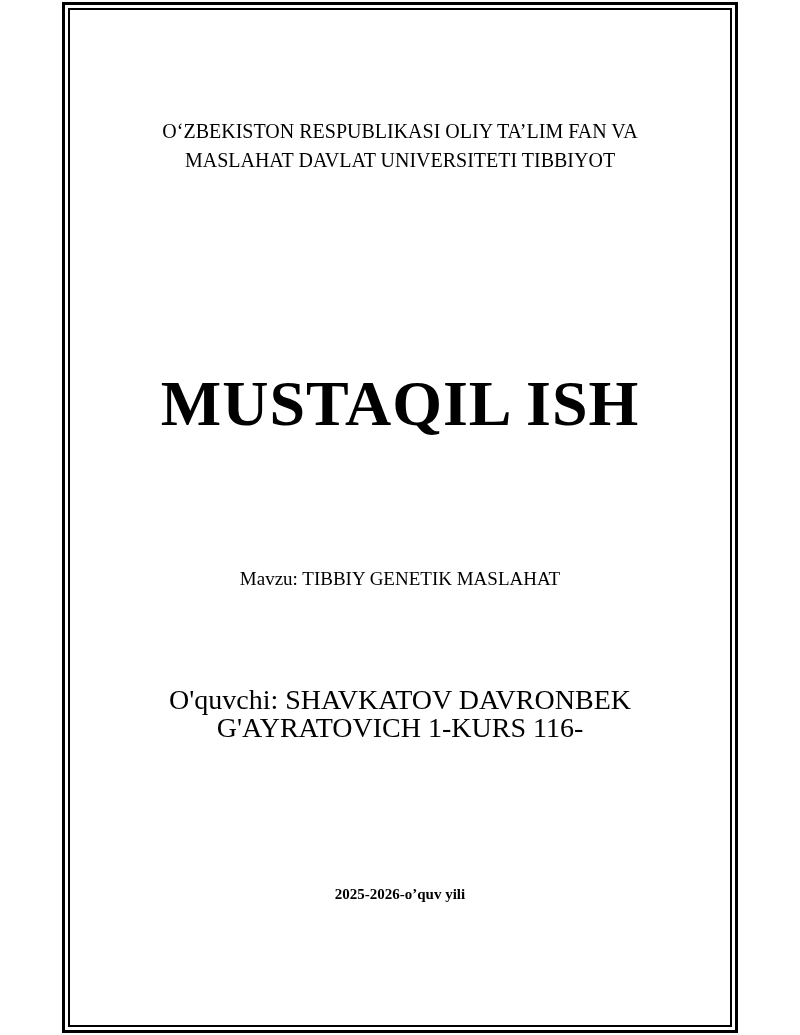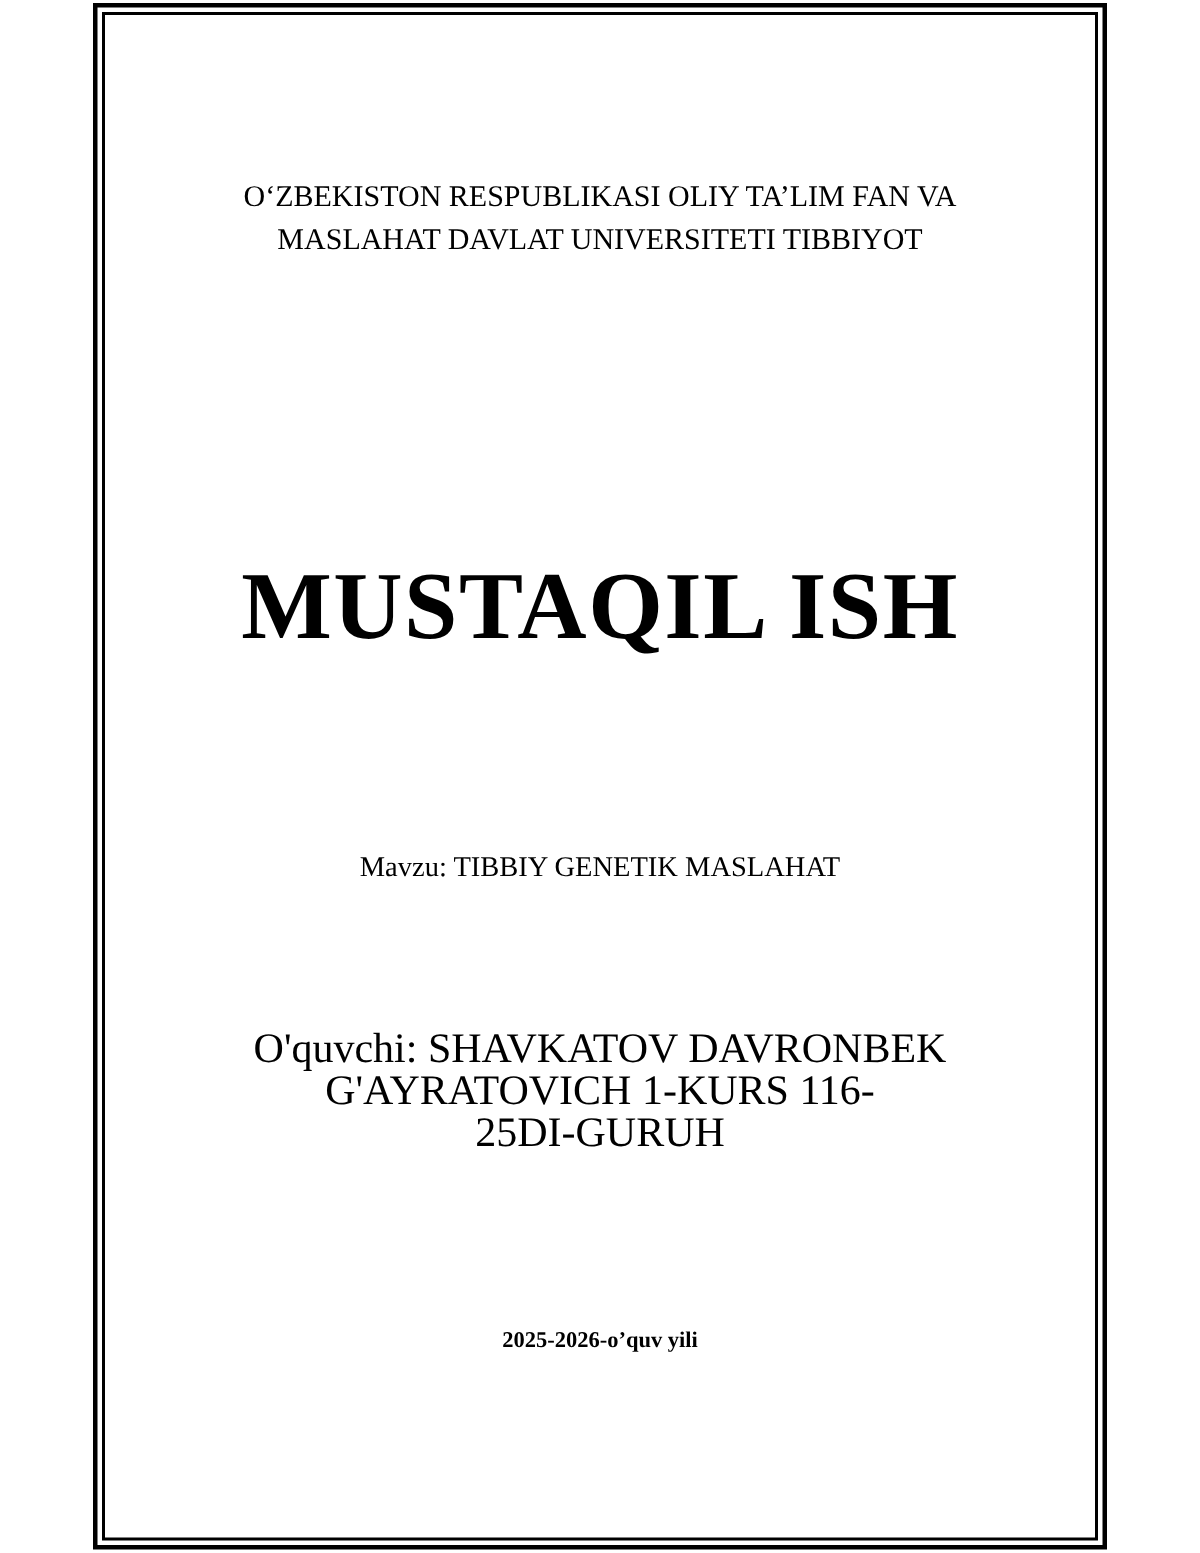--- a/index.html
+++ b/index.html
@@ -89,17 +89,16 @@
     <div>OʻZBEKISTON RESPUBLIKASI OLIY TA’LIM FAN VA</div>
     <div>MASLAHAT DAVLAT UNIVERSITETI TIBBIYOT</div>
   </div>
 
   <div class="doc-title">MUSTAQIL ISH</div>
 
   <div class="topic-line">Mavzu: TIBBIY GENETIK MASLAHAT</div>
 
   <div class="student-block">
     <div>O'quvchi: SHAVKATOV DAVRONBEK G'AYRATOVICH 1-KURS 116-</div>
-    <div>25DI-GURUH</div>
   </div>
 
   <div class="year-line">2025-2026-o’quv yili</div>
 </div>
 
 </body></html>

